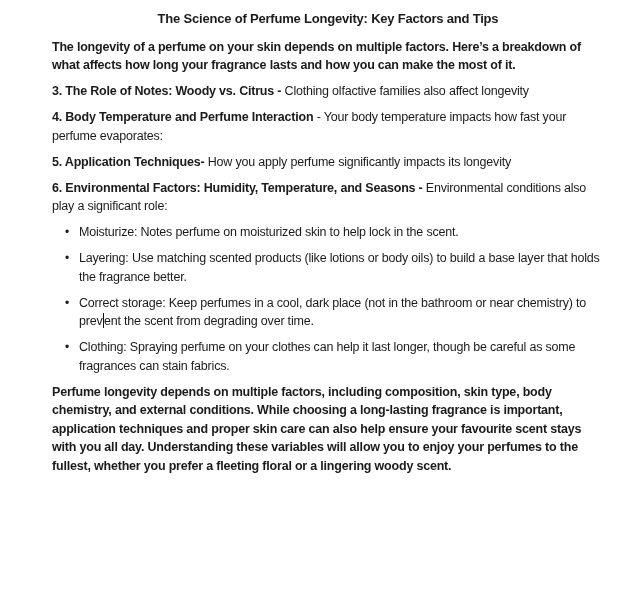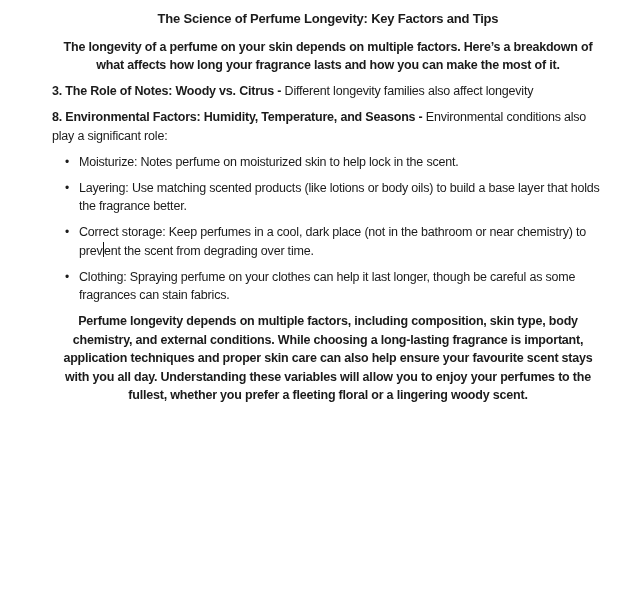--- a/index.html
+++ b/index.html
@@ -24,21 +24,21 @@
   .doc-title {
     font-size: 13px;
     font-weight: bold;
     text-align: center;
     line-height: 18.5px;
     margin: 0 0 9px 0;
     
     width: 552px;
   }
   p.para { margin: 0 0 7.5px 0; }
-  .bold { font-weight: bold; text-align: center; }
+  .bold { font-weight: bold; }
   ul.tips {
     list-style: none;
     margin: 0;
     padding: 0;
   }
   ul.tips li {
     position: relative;
     padding-left: 27px;
     margin: 0 0 7.5px 0;
   }
@@ -61,26 +61,28 @@
 <body>
 
 <div class="page">
   <div class="content">
 
     <h1 class="doc-title">The Science of Perfume Longevity: Key Factors and Tips</h1>
 
     <p class="para bold">The longevity of a perfume on your skin depends on multiple factors. Here’s a breakdown of what affects how long your fragrance lasts and how you can make the most of it.</p>
 
 
-    <p class="para"><span class="bold">3. The Role of Notes: Woody vs. Citrus -</span><span> Different longevity families also affect longevity</span></p>
+    <p class="para"><span class="bold">3. The Role of Notes: Woody vs. Citrus -</span><span> Clothing olfactive families also affect longevity</span></p>
 
 
+    <p class="para"><span class="bold">4. Body Temperature and Perfume Interaction</span><span> - Your body temperature impacts how fast your perfume evaporates:</span></p>
 
+    <p class="para"><span class="bold">5. Application Techniques-</span><span> How you apply perfume significantly impacts its longevity</span></p>
 
-    <p class="para"><span class="bold">8. Environmental Factors: Humidity, Temperature, and Seasons -</span><span> Environmental conditions also play a significant role:</span></p>
+    <p class="para"><span class="bold">6. Environmental Factors: Humidity, Temperature, and Seasons -</span><span> Environmental conditions also play a significant role:</span></p>
 
 
     <ul class="tips">
       <li><span class="bullet-marker">•</span><span>Moisturize: Notes perfume on moisturized skin to help lock in the scent.</span></li>
       <li><span class="bullet-marker">•</span><span>Layering: Use matching scented products (like lotions or body oils) to build a base layer that holds the fragrance better.</span></li>
       <li><span class="bullet-marker">•</span><span>Correct storage: Keep perfumes in a cool, dark place (not in the bathroom or near chemistry) to prev</span><span class="caret"></span><span>ent the scent from degrading over time.</span></li>
       <li><span class="bullet-marker">•</span><span>Clothing: Spraying perfume on your clothes can help it last longer, though be careful as some fragrances can stain fabrics.</span></li>
     </ul>
 
     <p class="para bold">Perfume longevity depends on multiple factors, including composition, skin type, body chemistry, and external conditions. While choosing a long-lasting fragrance is important, application techniques and proper skin care can also help ensure your favourite scent stays with you all day. Understanding these variables will allow you to enjoy your perfumes to the fullest, whether you prefer a fleeting floral or a lingering woody scent.</p>

